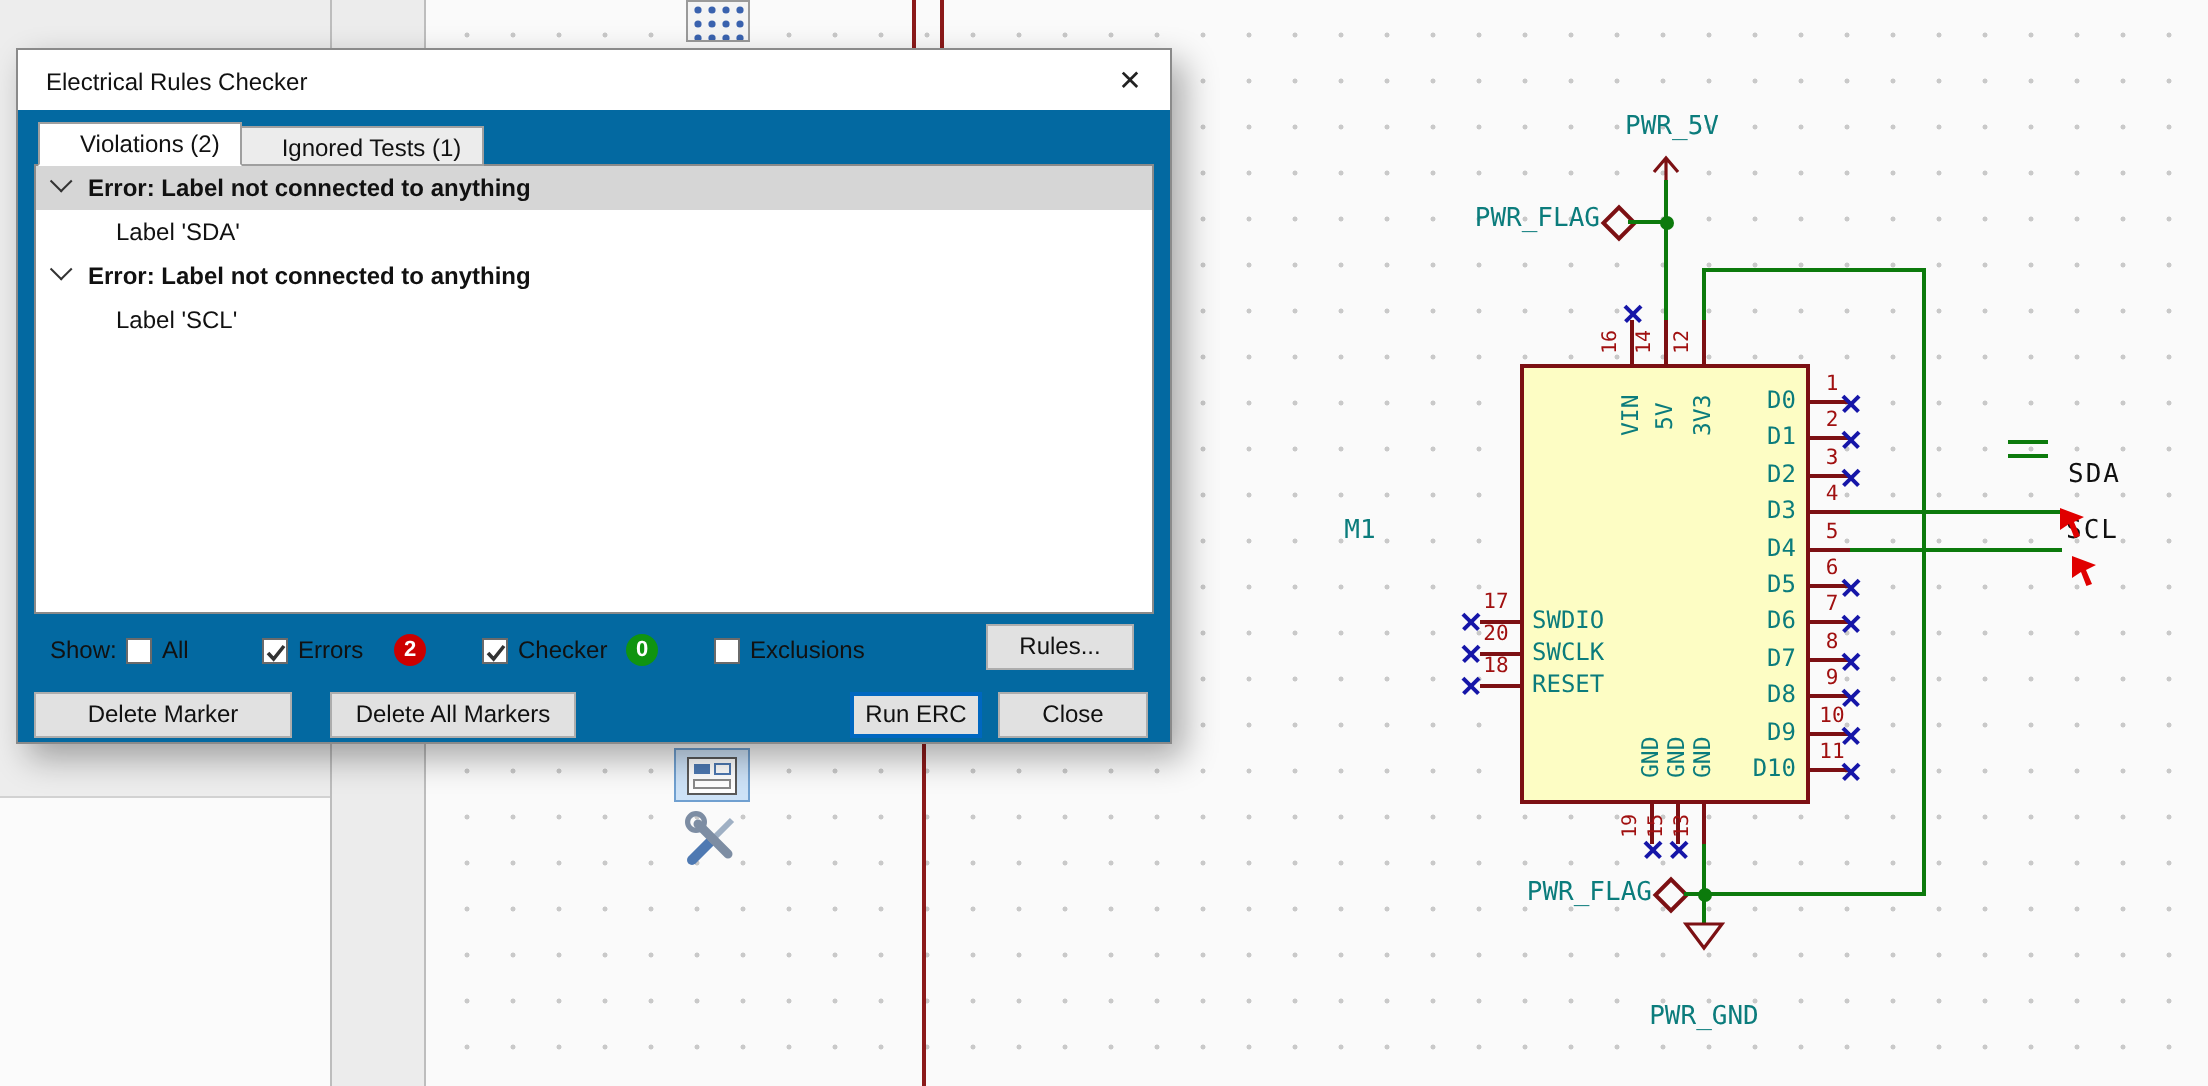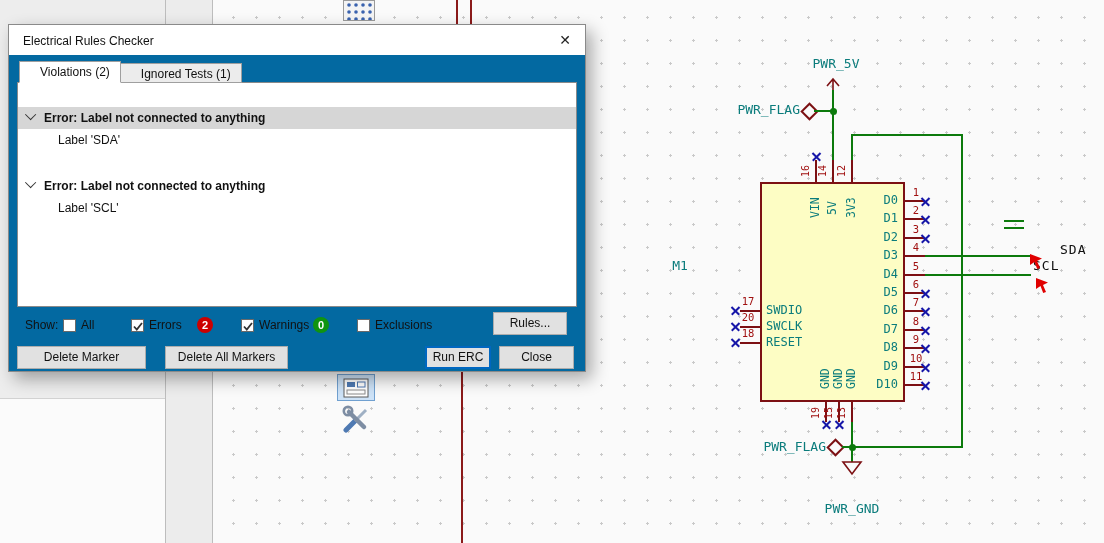--- a/index.html
+++ b/index.html
@@ -56,21 +56,21 @@
   .dlg-title{position:absolute;left:14px;top:9px;font-size:12px;}
   .dlg-close{position:absolute;right:8px;top:5px;width:24px;height:20px;text-align:center;line-height:20px;
              font-size:14px;color:#222;cursor:pointer;}
   .tabs{position:absolute;left:10px;top:36px;height:22px;display:flex;align-items:flex-end;z-index:2;}
   .tab{padding:3px 10px 2px 20px;border:1px solid #9f9f9f;margin-right:-1px;background:#ececec;
        height:20px;box-sizing:border-box;white-space:nowrap;}
   .tab.active{background:#fff;border-bottom:1px solid #fff;height:22px;position:relative;z-index:3;}
   .erc-list{position:absolute;left:8px;top:57px;width:560px;height:225px;background:#fff;
             border:1px solid #8a8a8a;box-sizing:border-box;overflow:hidden;}
   .erc-row{height:22px;line-height:22px;white-space:nowrap;padding-left:8px;}
-  .erc-row.hdr{font-weight:bold;margin-top:24px;}
+  .erc-row.hdr{font-weight:bold;}
   .erc-row.sel{background:#d6d6d6;}
   .erc-row.det{padding-left:40px;font-weight:normal;}
   .chev{display:inline-block;width:7px;height:7px;border-left:1.6px solid #333;border-bottom:1.6px solid #333;
         transform:rotate(-45deg) translateY(-2px);margin:0 8px 2px 2px;}
   .fgroup{position:absolute;top:292px;display:flex;align-items:center;gap:5px;height:16px;}
   .flabel{font-size:12px;}
   .cb{width:13px;height:13px;background:#fff;border:1px solid #6a6a6a;box-sizing:border-box;position:relative;flex:0 0 auto;}
   .cb svg{position:absolute;left:0px;top:1px;}
   .badge{width:16px;height:16px;border-radius:8px;color:#fff;font-weight:bold;font-size:11px;
          line-height:16px;text-align:center;position:absolute;top:292px;}
@@ -241,21 +241,21 @@
     <div class="nc" style="left:921px;top:326px;"></div>
     <div class="nc" style="left:921px;top:344px;"></div>
     <div class="nc" style="left:921px;top:363px;"></div>
     <div class="nc" style="left:921px;top:381px;"></div>
 
     <div class="wireh" style="left:925px;top:255px;width:106px;"></div>
     <div class="wireh" style="left:925px;top:274px;width:106px;"></div>
     <div class="wireh" style="left:1004px;top:220px;width:20px;"></div>
     <div class="wireh" style="left:1004px;top:227px;width:20px;"></div>
 
-    <div class="sch-t blk lbl13" style="left:1034px;top:242px;margin-left:26px;">SDA</div>
+    <div class="sch-t blk lbl13" style="left:1034px;top:230px;">SDA</div>
     <div class="sch-t blk lbl13" style="left:1033px;top:258px;">SCL</div>
 
     <svg style="position:absolute;left:1028px;top:252px;" width="19" height="19" viewBox="0 0 19 19">
       <path d="M2 2 L14 6.5 L9 9 L12 16 L9.2 17 L6.5 10 L2 13 Z" fill="#e00000"></path>
     </svg>
     <svg style="position:absolute;left:1034px;top:276px;" width="19" height="19" viewBox="0 0 19 19">
       <path d="M2 2 L14 6.5 L9 9 L12 16 L9.2 17 L6.5 10 L2 13 Z" fill="#e00000"></path>
     </svg>
   </div>
 
@@ -300,21 +300,21 @@
       </span>
       <span class="flabel">Errors</span>
     </div>
     <div class="badge badge-red" style="left:188px;">2</div>
     <div class="fgroup" style="left:232px;">
       <span class="cb">
         <svg width="12" height="11" viewBox="0 0 12 11">
           <polyline points="2,5.5 4.8,8.5 10,2" fill="none" stroke="#333" stroke-width="1.8"></polyline>
         </svg>
       </span>
-      <span class="flabel">Warnings</span>
+      <span class="flabel">Checker</span>
     </div>
     <div class="badge badge-green" style="left:304px;">0</div>
     <div class="fgroup" style="left:348px;">
       <span class="cb"></span>
       <span class="flabel">Exclusions</span>
     </div>
     <div class="btn" style="left:484px;top:287px;width:74px;">Rules...</div>
 
     <div class="btn" style="left:8px;top:321px;width:129px;">Delete Marker</div>
     <div class="btn" style="left:122px;top:321px;width:123px;margin-left:34px;">Delete All Markers</div>

